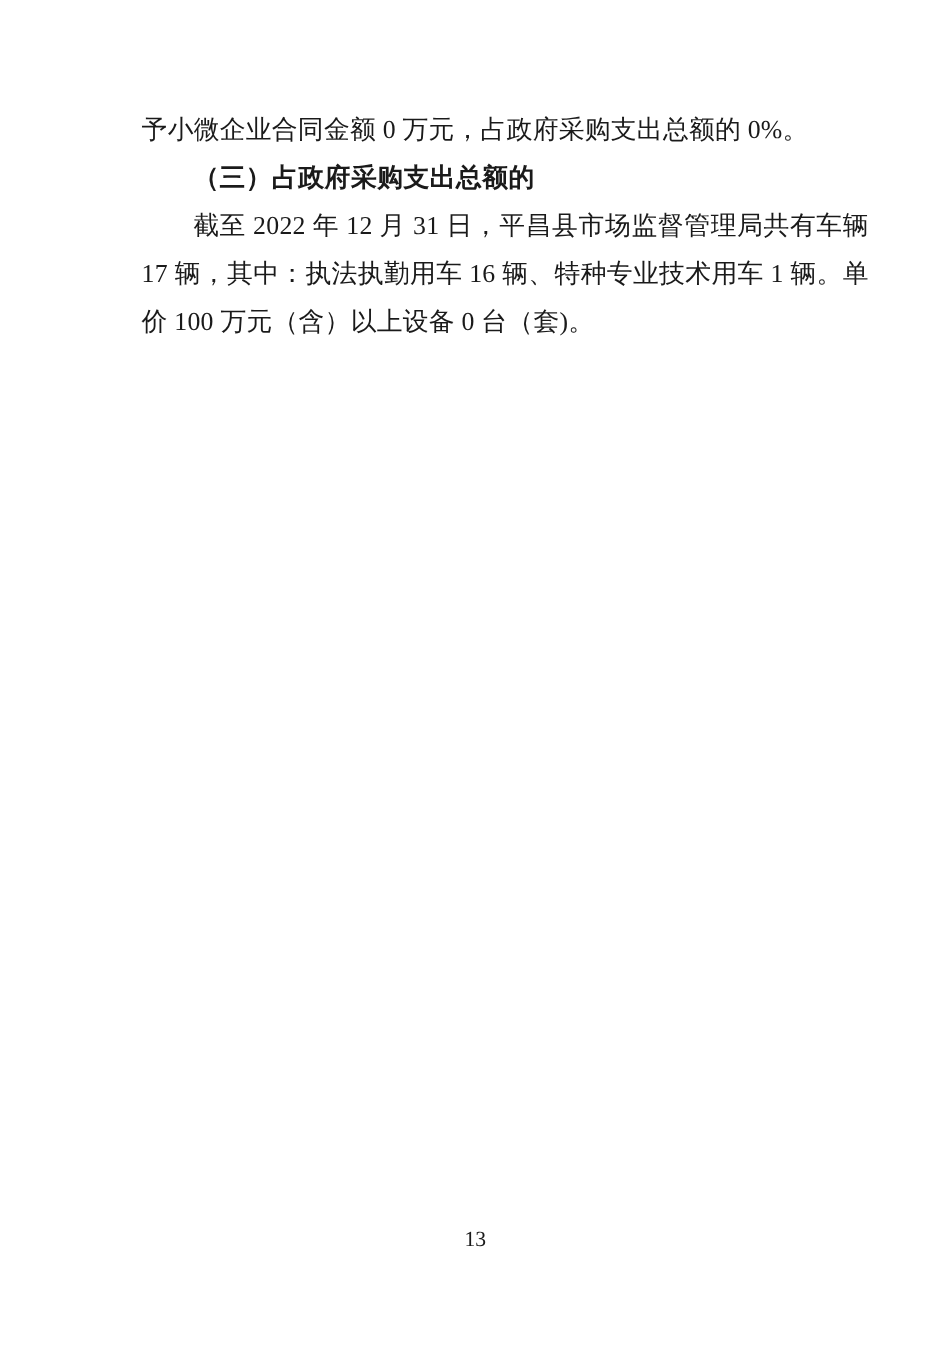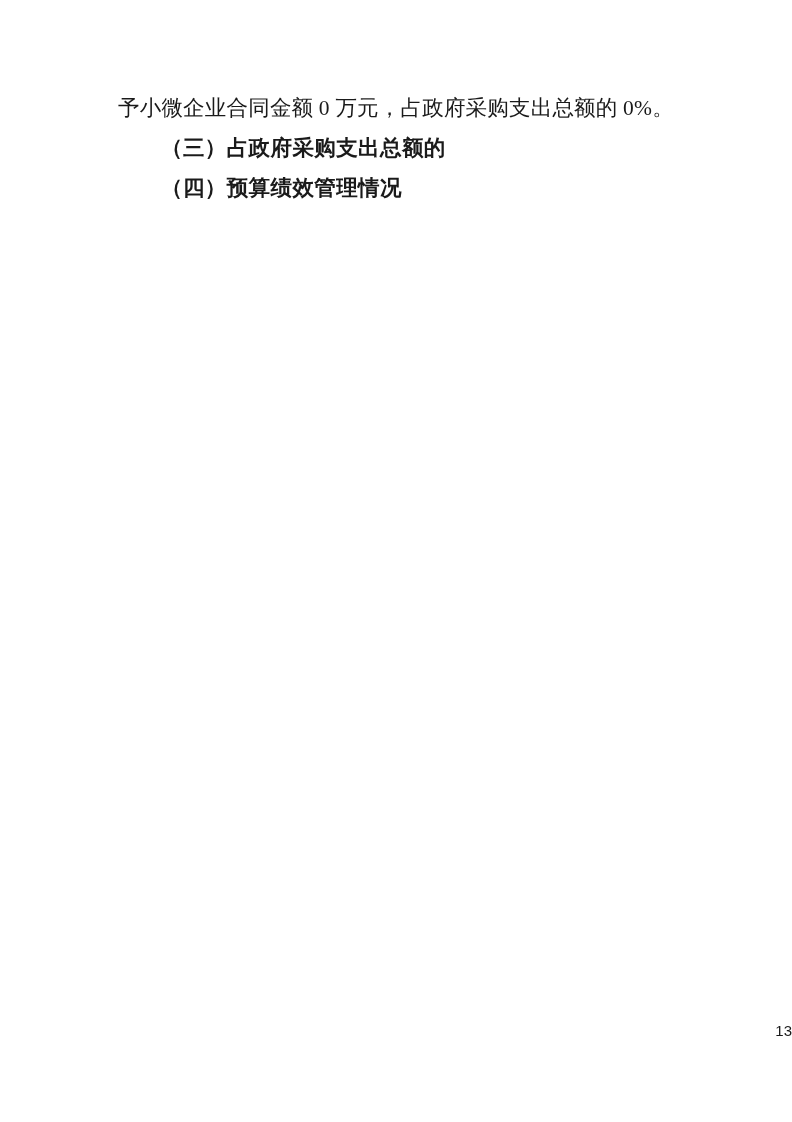--- a/index.html
+++ b/index.html
@@ -43,30 +43,30 @@
     letter-spacing: 0.4px;
   }
   .para-block {
     margin: 0;
   }
   .page-number {
     position: absolute;
     left: 0;
     right: 0;
     top: 1022px;
-    text-align: right;
-    font-size: 15px;
-    font-family: Liberation Sans, sans-serif;
+    text-align: center;
+    font-size: 18px;
+    font-family: Liberation Serif, serif;
     color: #1a1a1a;
   }
 </style>
 </head>
 <body>
 
 <div class="page">
   <div class="doc-body">
     <p class="para-block">予小微企业合同金额 0 万元，占政府采购支出总额的 0%。</p>
     <p class="heading">（三）占政府采购支出总额的</p>
-    <p class="heading">（四）预算绩效管理情况</p>
+    <p class="indent">截至 2022 年 12 月 31 日，平昌县市场监督管理局共有车辆 17 辆，其中：执法执勤用车 16 辆、特种专业技术用车 1 辆。单价 100 万元（含）以上设备 0 台（套)。</p>
   </div>
 </div>
 
 <div class="page-number">13</div>
 
 </body></html>

